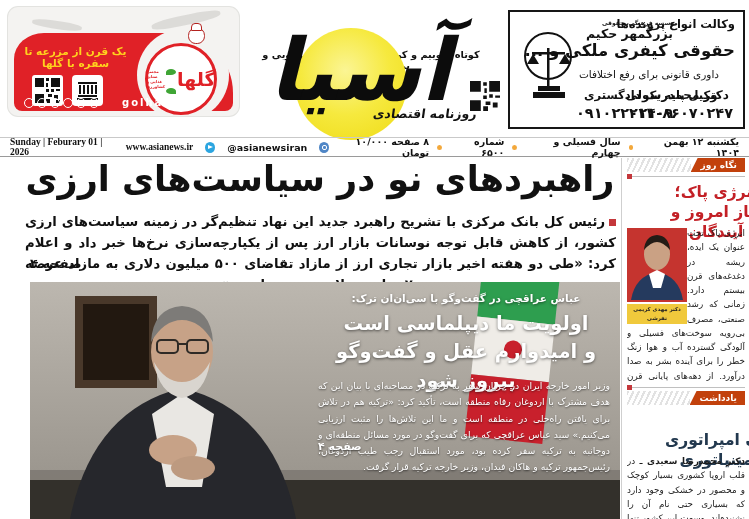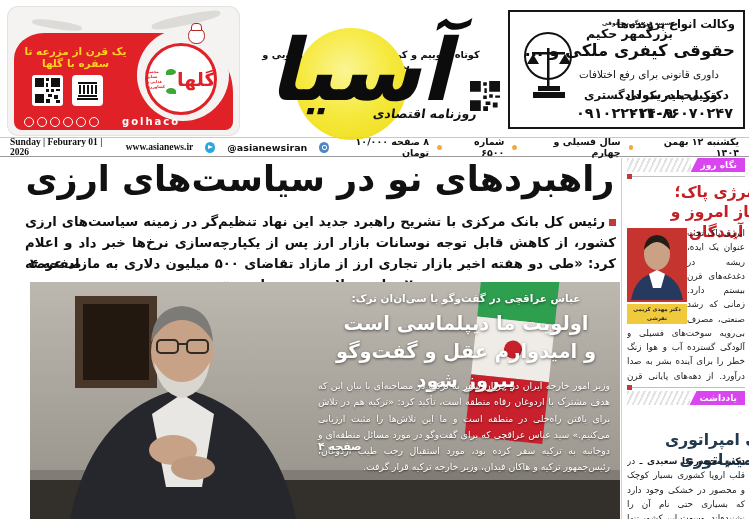--- a/index.html
+++ b/index.html
@@ -1,20 +1,20 @@
 <!DOCTYPE html>
 <html lang="fa"><head>
 <meta charset="utf-8">
 <style>
   html,body{margin:0;padding:0;background:#fff;}
   .page{position:relative;width:749px;height:519px;background:#fff;overflow:hidden;
         font-family:"DejaVu Sans",sans-serif;color:#111;}
   .rtl{direction:rtl;}
   
-  .golha{position:absolute;left:8px;top:7px;width:231px;height:128px;border-radius:10px;
+  .golha{position:absolute;left:8px;top:7px;width:231px;height:109px;border-radius:10px;
          background:#f4f3f1;overflow:hidden;box-shadow:0 0 0 1px #e3e3e0;}
   .golha-deco1,.golha-deco2{position:absolute;background:#c9c7c2;opacity:.55;border-radius:40%;}
   .golha-deco1{width:70px;height:10px;right:18px;top:8px;transform:rotate(-12deg);}
   .golha-deco2{width:50px;height:8px;left:24px;top:14px;transform:rotate(8deg);}
   .golha-red{position:absolute;left:6px;right:6px;top:26px;bottom:5px;background:#e02127;
              border-radius:30px 60px 8px 8px / 26px 60px 8px 8px;}
   .golha-swoosh{position:absolute;right:10px;top:22px;width:92px;height:92px;background:#f4f3f1;border-radius:50%;}
   .golha-slogan{position:absolute;right:104px;left:8px;top:38px;color:#ffd21e;font-size:10.5px;
                 font-weight:bold;text-align:center;}
   .golha-logo{position:absolute;right:22px;top:36px;width:66px;height:66px;background:#fff;border:3px solid #e02127;
@@ -85,21 +85,21 @@
   .ph-title{font-size:19.5px;font-weight:900;line-height:1.45;}
   .ph-body{position:absolute;right:10px;top:96px;width:292px;color:#fff;font-size:9.3px;line-height:1.75;
            text-align:justify;text-shadow:0 1px 2px rgba(0,0,0,.6);margin-left:36px;}
   .ph-ref{position:absolute;right:10px;top:158px;width:292px;text-align:left;color:#fff;font-size:11px;
           font-weight:900;text-shadow:0 1px 2px rgba(0,0,0,.6);}
   
   .vrule{position:absolute;left:621px;top:158px;bottom:0;width:1px;background:#cfcfcf;}
   .rcol{position:absolute;left:627px;width:118px;}
   .sec-head{display:flex;height:14px;}
   .sec-stripes{flex:1;background:repeating-linear-gradient(115deg,#e2e2e2 0 2px,#fff 2px 5px);}
-  .sec-label{background:#d946ef;color:#fff;font-size:9px;font-weight:800;display:flex;align-items:center;
+  .sec-label{background:#c2410c;color:#fff;font-size:9px;font-weight:800;display:flex;align-items:center;
              justify-content:center;padding:0 8px 0 10px;clip-path:polygon(7px 0,100% 0,100% 100%,0 100%);}
   .col-div{position:relative;border-top:1px solid #c0c0c0;height:0;}
   .col-div .sq2{position:absolute;left:0;top:-3px;width:5px;height:5px;background:#c4373b;}
   .rtitle{text-align:center;font-size:15.5px;font-weight:900;line-height:1.3;margin-left:30px;}
   .red-t{color:#c32026;}
   .navy-t{color:#22384e;}
   .rbody{font-size:8.8px;line-height:1.62;text-align:justify;color:#1b1b1b;}
   .rphoto{float:left;width:60px;margin:2px 0;}
   .rphoto-img{width:60px;height:72px;background:#c5342f;position:relative;overflow:hidden;}
   .rphoto-cap{background:#f0c93c;font-size:5.4px;font-weight:800;text-align:center;padding:1px 0;color:#222;}

